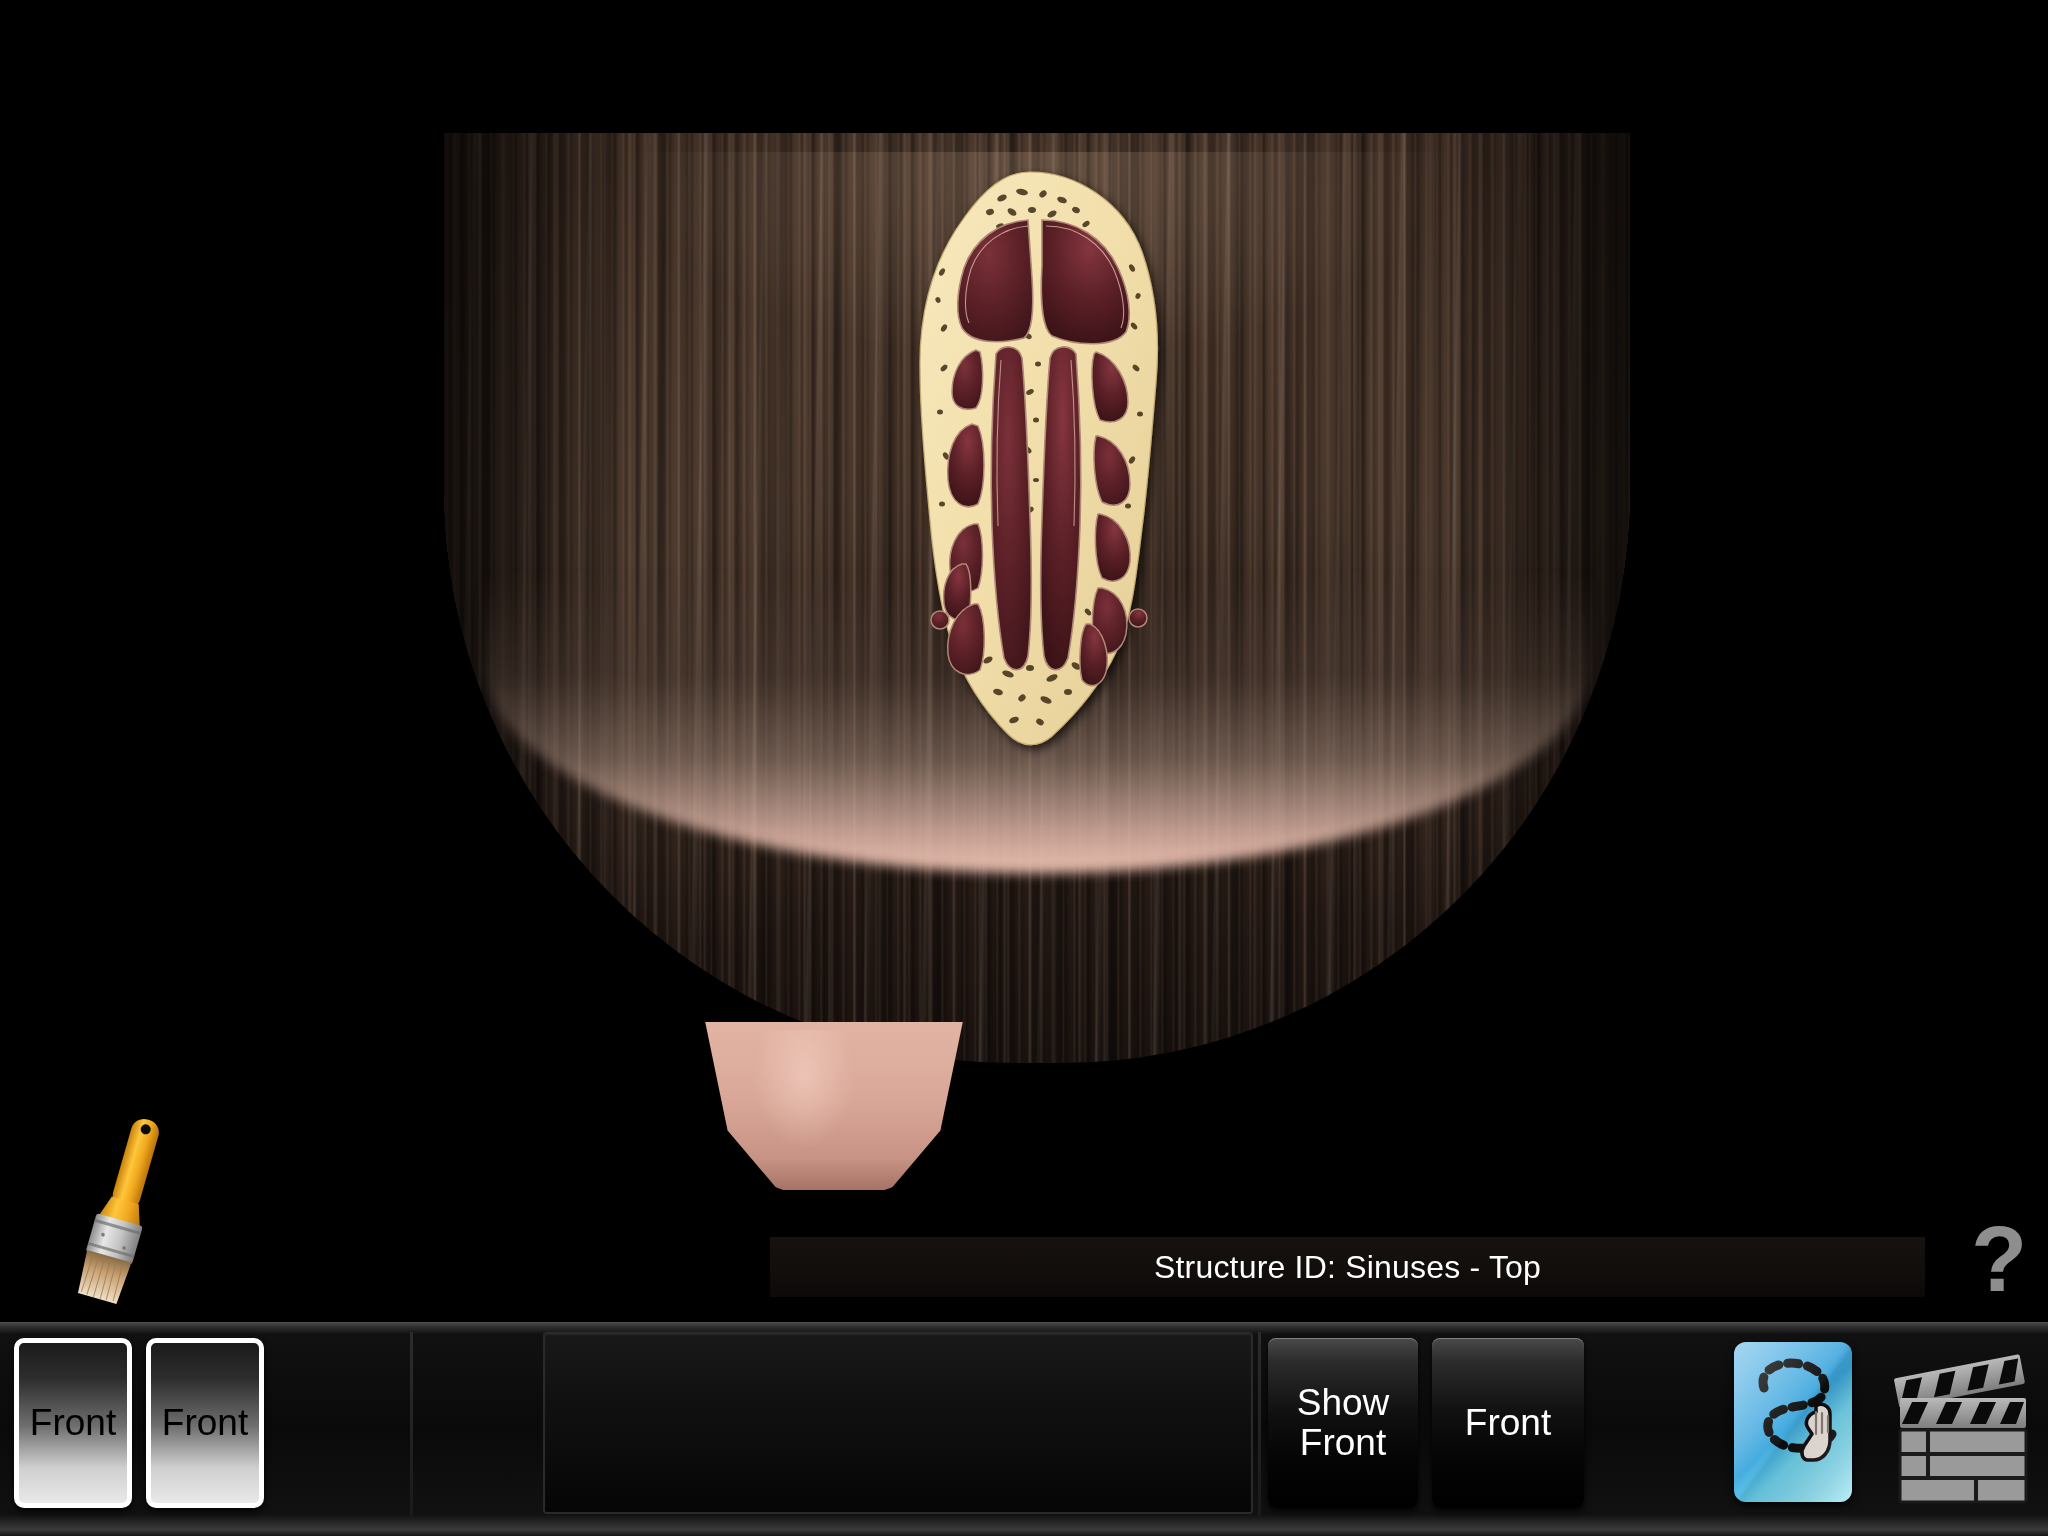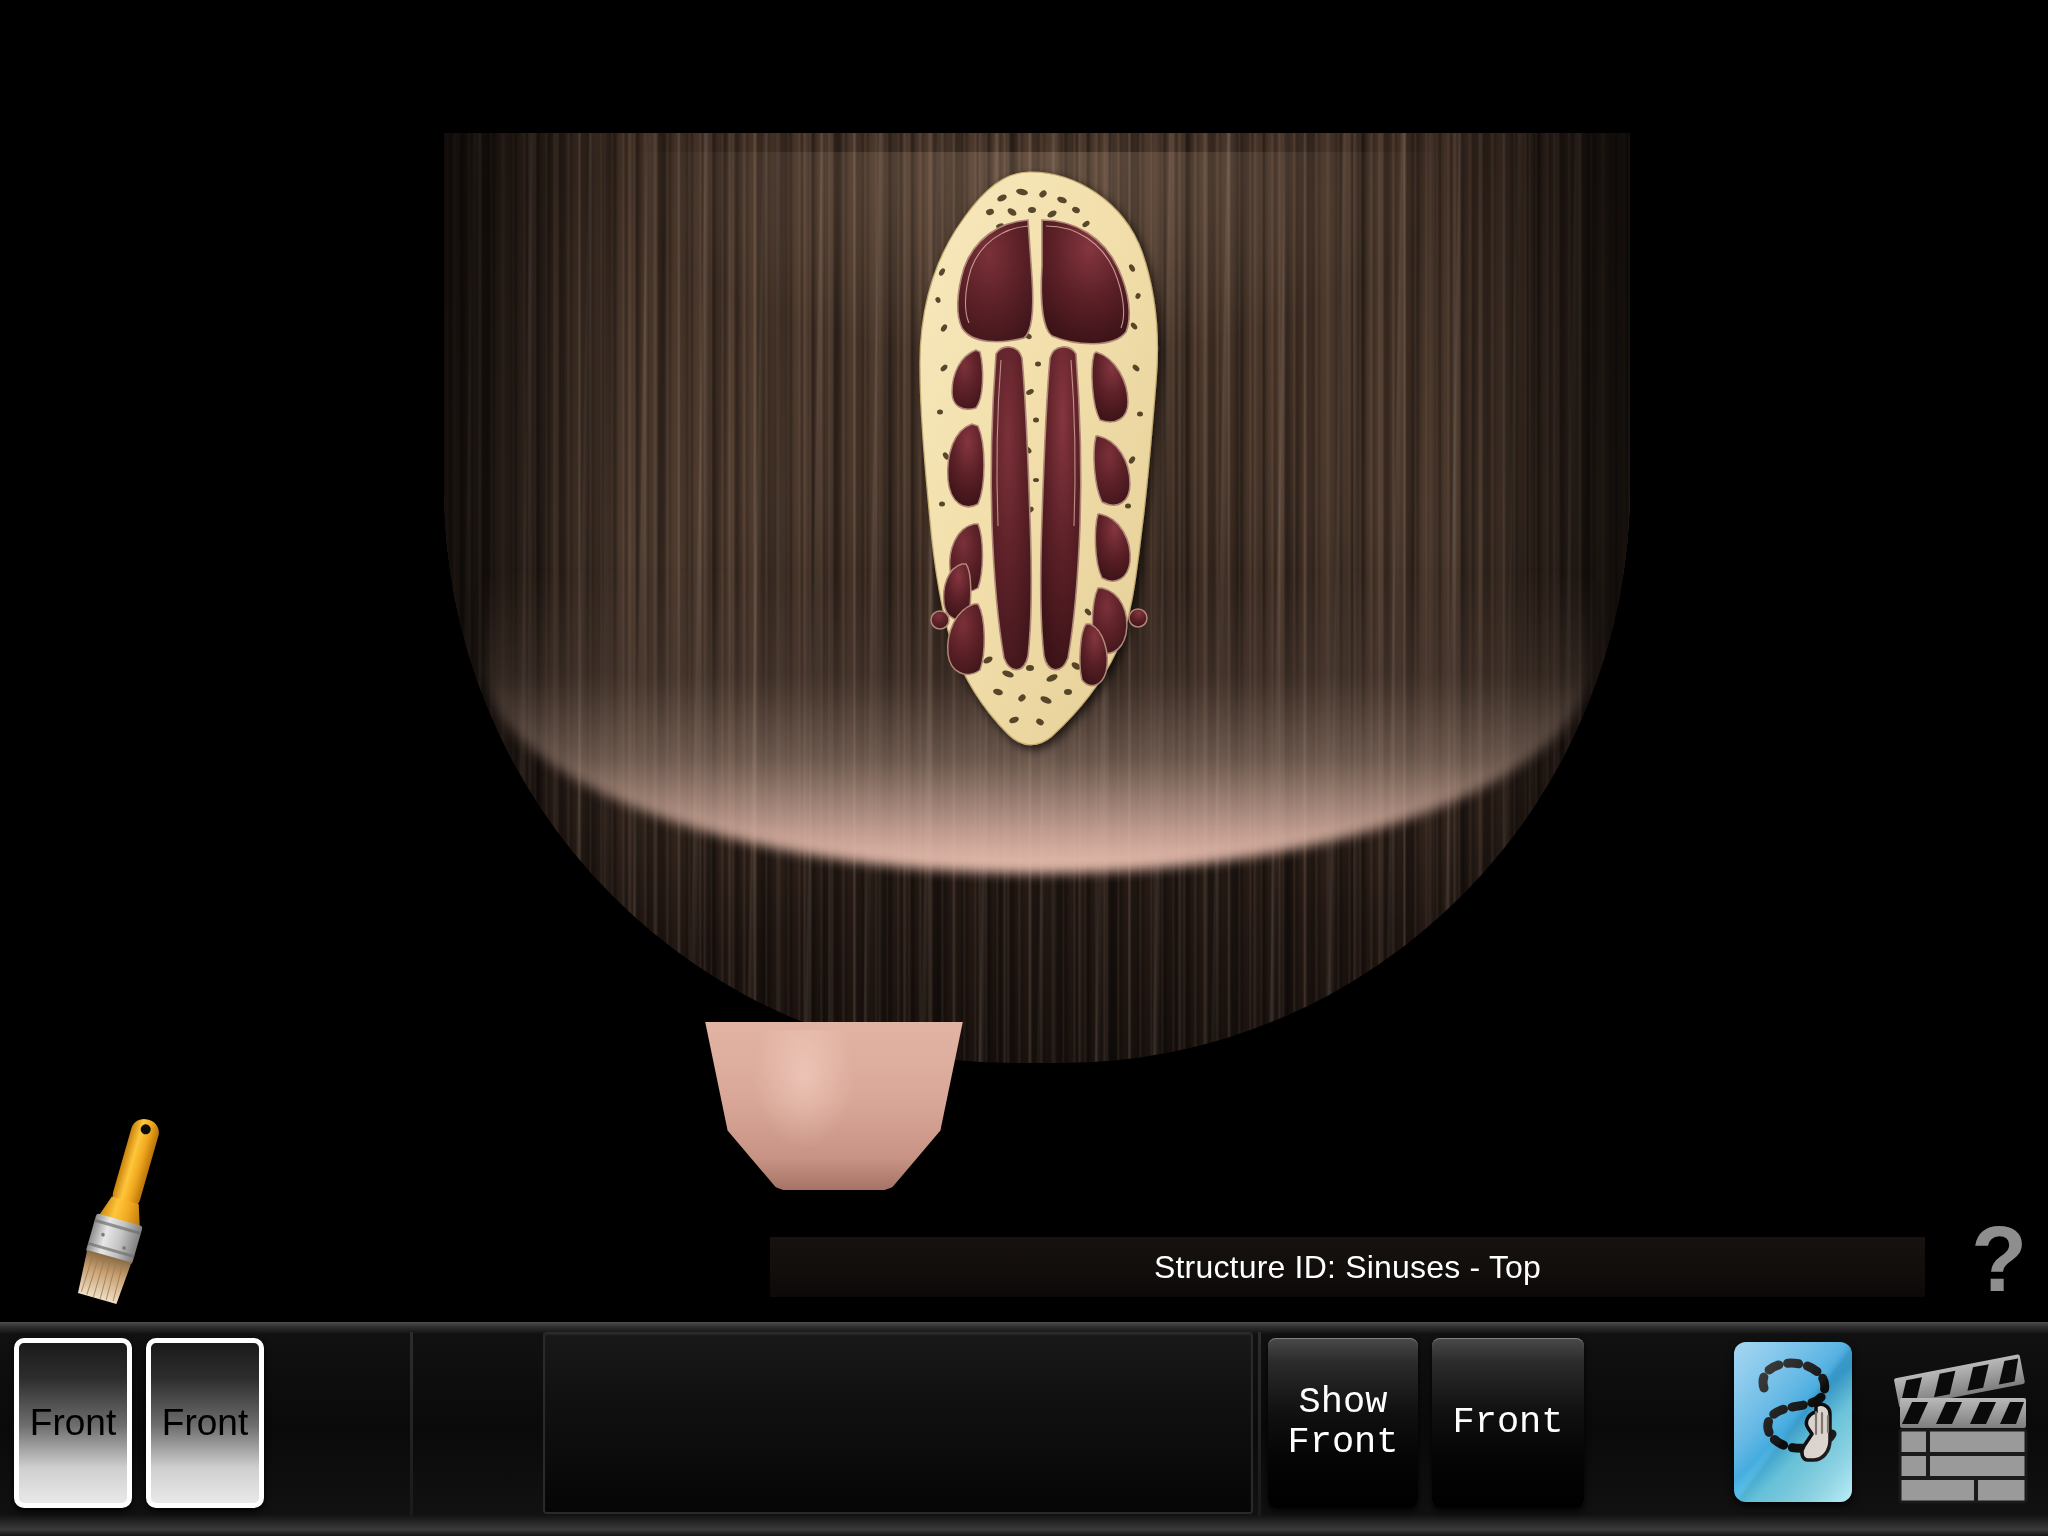--- a/index.html
+++ b/index.html
@@ -150,21 +150,21 @@
     box-shadow:inset 0 1px 2px rgba(255,255,255,.06), 0 0 0 2px #2a2a2a;
   }
 
   .dbtn {
     position:absolute; top:16px; height:170px;
     border-radius:8px;
     display:flex; flex-direction:column; align-items:center; justify-content:center;
     color:#fff; font-size:37px; line-height:1.08;
     background:linear-gradient(180deg,#4a4a4a 0%,#2b2b2b 14%,#101010 44%,#050505 70%,#000 100%);
     box-shadow:inset 0 1px 0 rgba(255,255,255,.30), 0 3px 6px rgba(0,0,0,.9);
-    cursor:pointer; user-select:none;font-family:Liberation Mono, monospace;
+    cursor:pointer; user-select:none;
   }
   #btn-showtext { left:1268px; width:150px; }
   #btn-reset    { left:1432px; width:152px; }
 
   #btn-trace {
     position:absolute; left:1734px; top:20px; width:118px; height:160px;
     border-radius:12px; cursor:pointer;
     background:linear-gradient(135deg,#7fc6ec 0%,#53b0e2 38%,#3aa7dd 50%,#6fd8f2 64%,#9fe8f8 100%);
     box-shadow:0 3px 7px rgba(0,0,0,.9);
     overflow:hidden;

